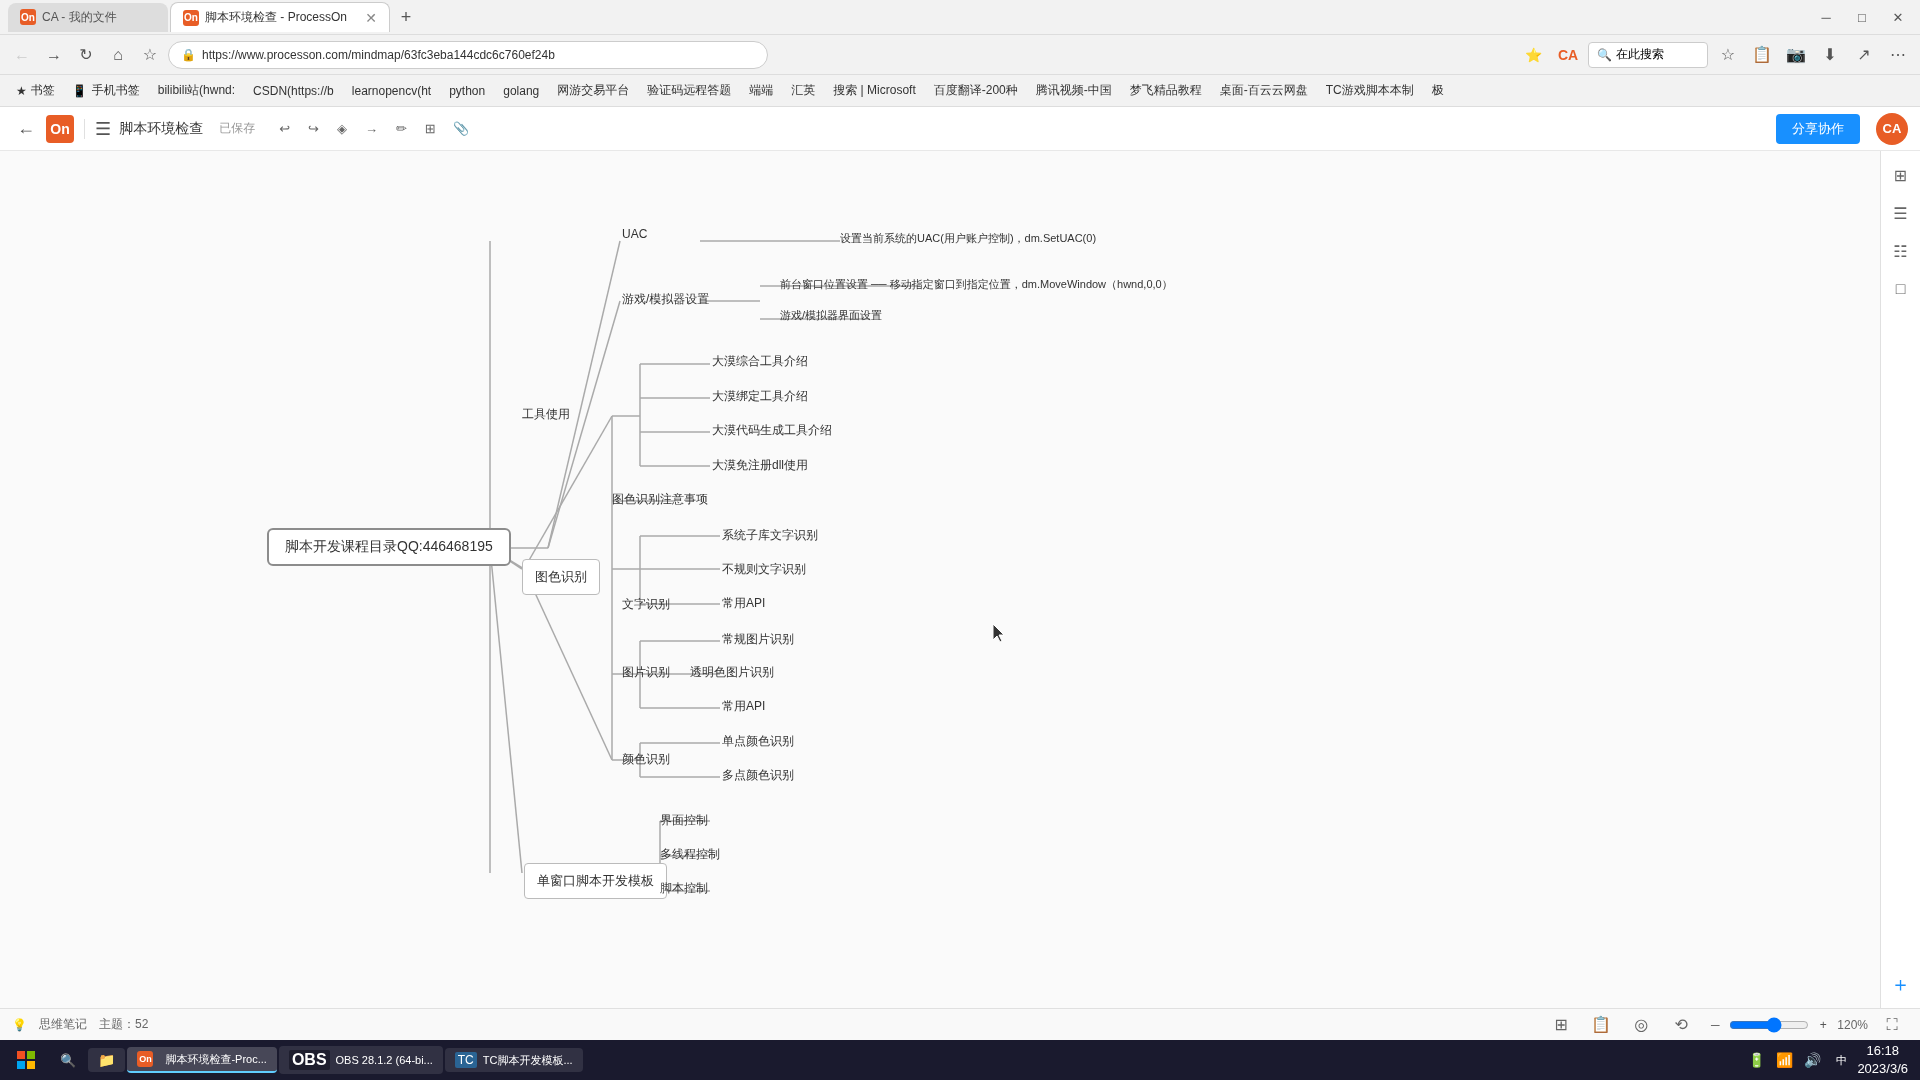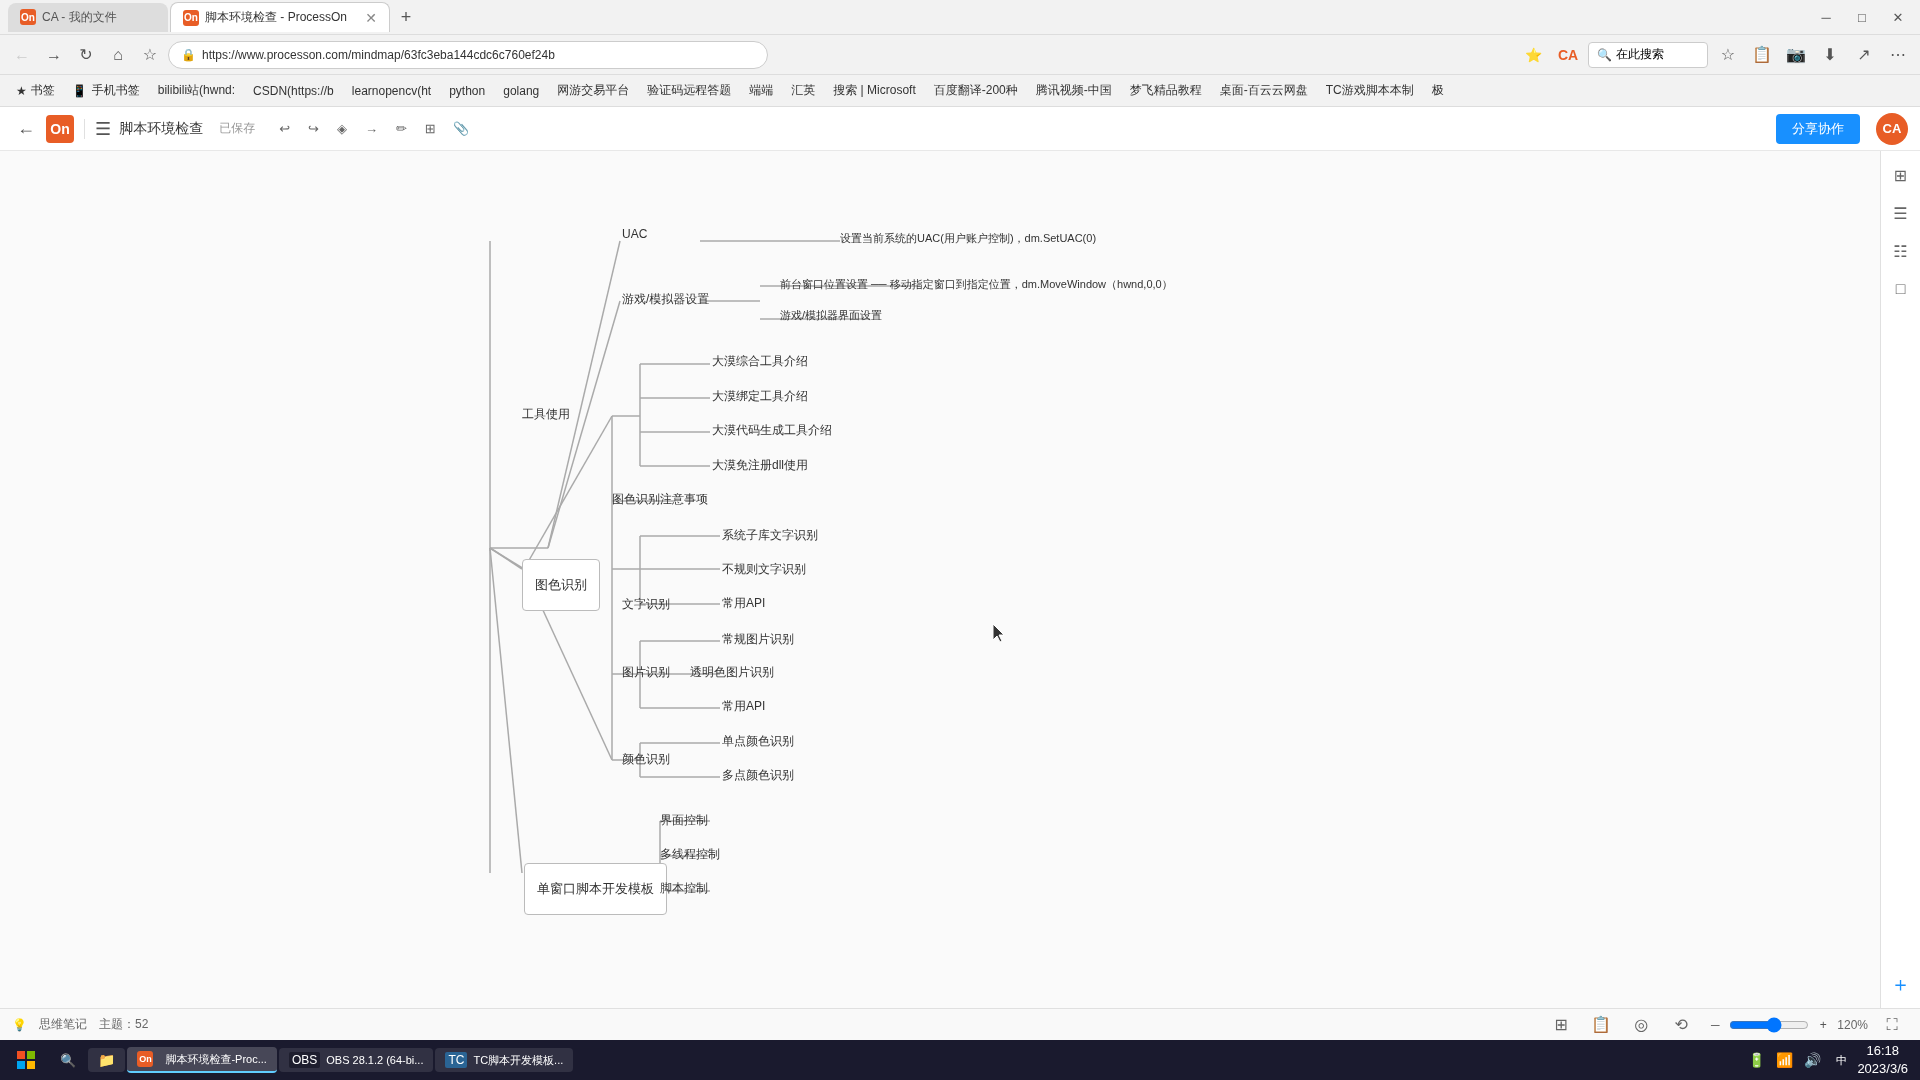--- a/index.html
+++ b/index.html
@@ -62,21 +62,21 @@
     .taskbar-system { margin-left: auto; display: flex; align-items: center; gap: 4px; color: white; font-size: 11px; padding-right: 8px; }
     .taskbar-icon { width: 24px; height: 24px; display: flex; align-items: center; justify-content: center; font-size: 14px; color: white; }
     .taskbar-time { text-align: center; font-size: 13px; color: white; line-height: 1.4; }
     .taskbar-active { background: rgba(255,255,255,0.2); border-bottom: 2px solid #60cdff; }
 
     
     .mindmap-svg { position: absolute; top: 0; left: 0; }
     
     
     .node-root { position: absolute; background: #fff; border: 2px solid #8c8c8c; border-radius: 6px; padding: 8px 16px; font-size: 14px; color: #333; white-space: nowrap; }
-    .node-branch { position: absolute; background: #fff; border: 1px solid #bbb; border-radius: 4px; padding: 16px 12px; font-size: 13px; color: #333; white-space: nowrap; }
+    .node-branch { position: absolute; background: #fff; border: 1px solid #bbb; border-radius: 4px; padding: 8px 12px; font-size: 13px; color: #333; white-space: nowrap; }
     .node-leaf { position: absolute; font-size: 12px; color: #333; white-space: nowrap; }
 
     
     .content-wrapper { display: flex; flex: 1; min-height: 0; flex-direction: column; }
     .main-area { display: flex; flex: 1; min-height: 0; }
 
     
     ::-webkit-scrollbar { width: 6px; height: 6px; }
     ::-webkit-scrollbar-track { background: #f1f1f1; }
     ::-webkit-scrollbar-thumb { background: #ccc; border-radius: 3px; }
@@ -270,20 +270,23 @@
           <line x1="490" y1="397" x2="490" y2="722" stroke="#aaa" stroke-width="1.5"></line>
           <line x1="490" y1="90" x2="490" y2="400" stroke="#aaa" stroke-width="1.5"></line>
 
           <line x1="490" y1="397" x2="524" y2="418" stroke="#aaa" stroke-width="1.5"></line>
 
           <line x1="612" y1="265" x2="612" y2="609" stroke="#aaa" stroke-width="1.5"></line>
           <line x1="524" y1="418" x2="612" y2="265" stroke="#aaa" stroke-width="1.5"></line>
           <line x1="524" y1="418" x2="612" y2="609" stroke="#aaa" stroke-width="1.5"></line>
         </svg>
 
+        <div class="node-root" style="left:267px; top:377px;">
+          <span>脚本开发课程目录QQ:446468195</span>
+        </div>
 
         <div class="node-leaf" style="left:622px; top:76px;">
           <span>UAC</span>
         </div>
 
         <div class="node-leaf" style="left:840px; top:80px; font-size:11px;">
           <span>设置当前系统的UAC(用户账户控制)，dm.SetUAC(0)</span>
         </div>
 
         <div class="node-leaf" style="left:622px; top:140px;">
@@ -417,21 +420,21 @@
     </div>
     <div class="taskbar-search">🔍</div>
     <div class="taskbar-item">
       <span style="font-size:14px;">📁</span>
     </div>
     <div class="taskbar-item taskbar-active">
       <div class="tab-icon tab-icon-on" style="width:16px;height:16px;font-size:9px;font-weight:bold;">On</div>
       <span>脚本环境检查-Proc...</span>
     </div>
     <div class="taskbar-item">
-      <span style="font-size:12px;background:#1e1e2e;color:#fff;padding:1px 3px;border-radius:2px;">OBS</span>
+      <span style="font-size:16px;background:#1e1e2e;color:#fff;padding:1px 3px;border-radius:2px;font-weight:bold;">OBS</span>
       <span>OBS 28.1.2 (64-bi...</span>
     </div>
     <div class="taskbar-item">
       <span style="font-size:12px;background:#2a6494;color:#fff;padding:1px 3px;border-radius:2px;">TC</span>
       <span>TC脚本开发模板...</span>
     </div>
     <div class="taskbar-system">
       <div class="taskbar-icon">🔋</div>
       <div class="taskbar-icon">📶</div>
       <div class="taskbar-icon">🔊</div>

